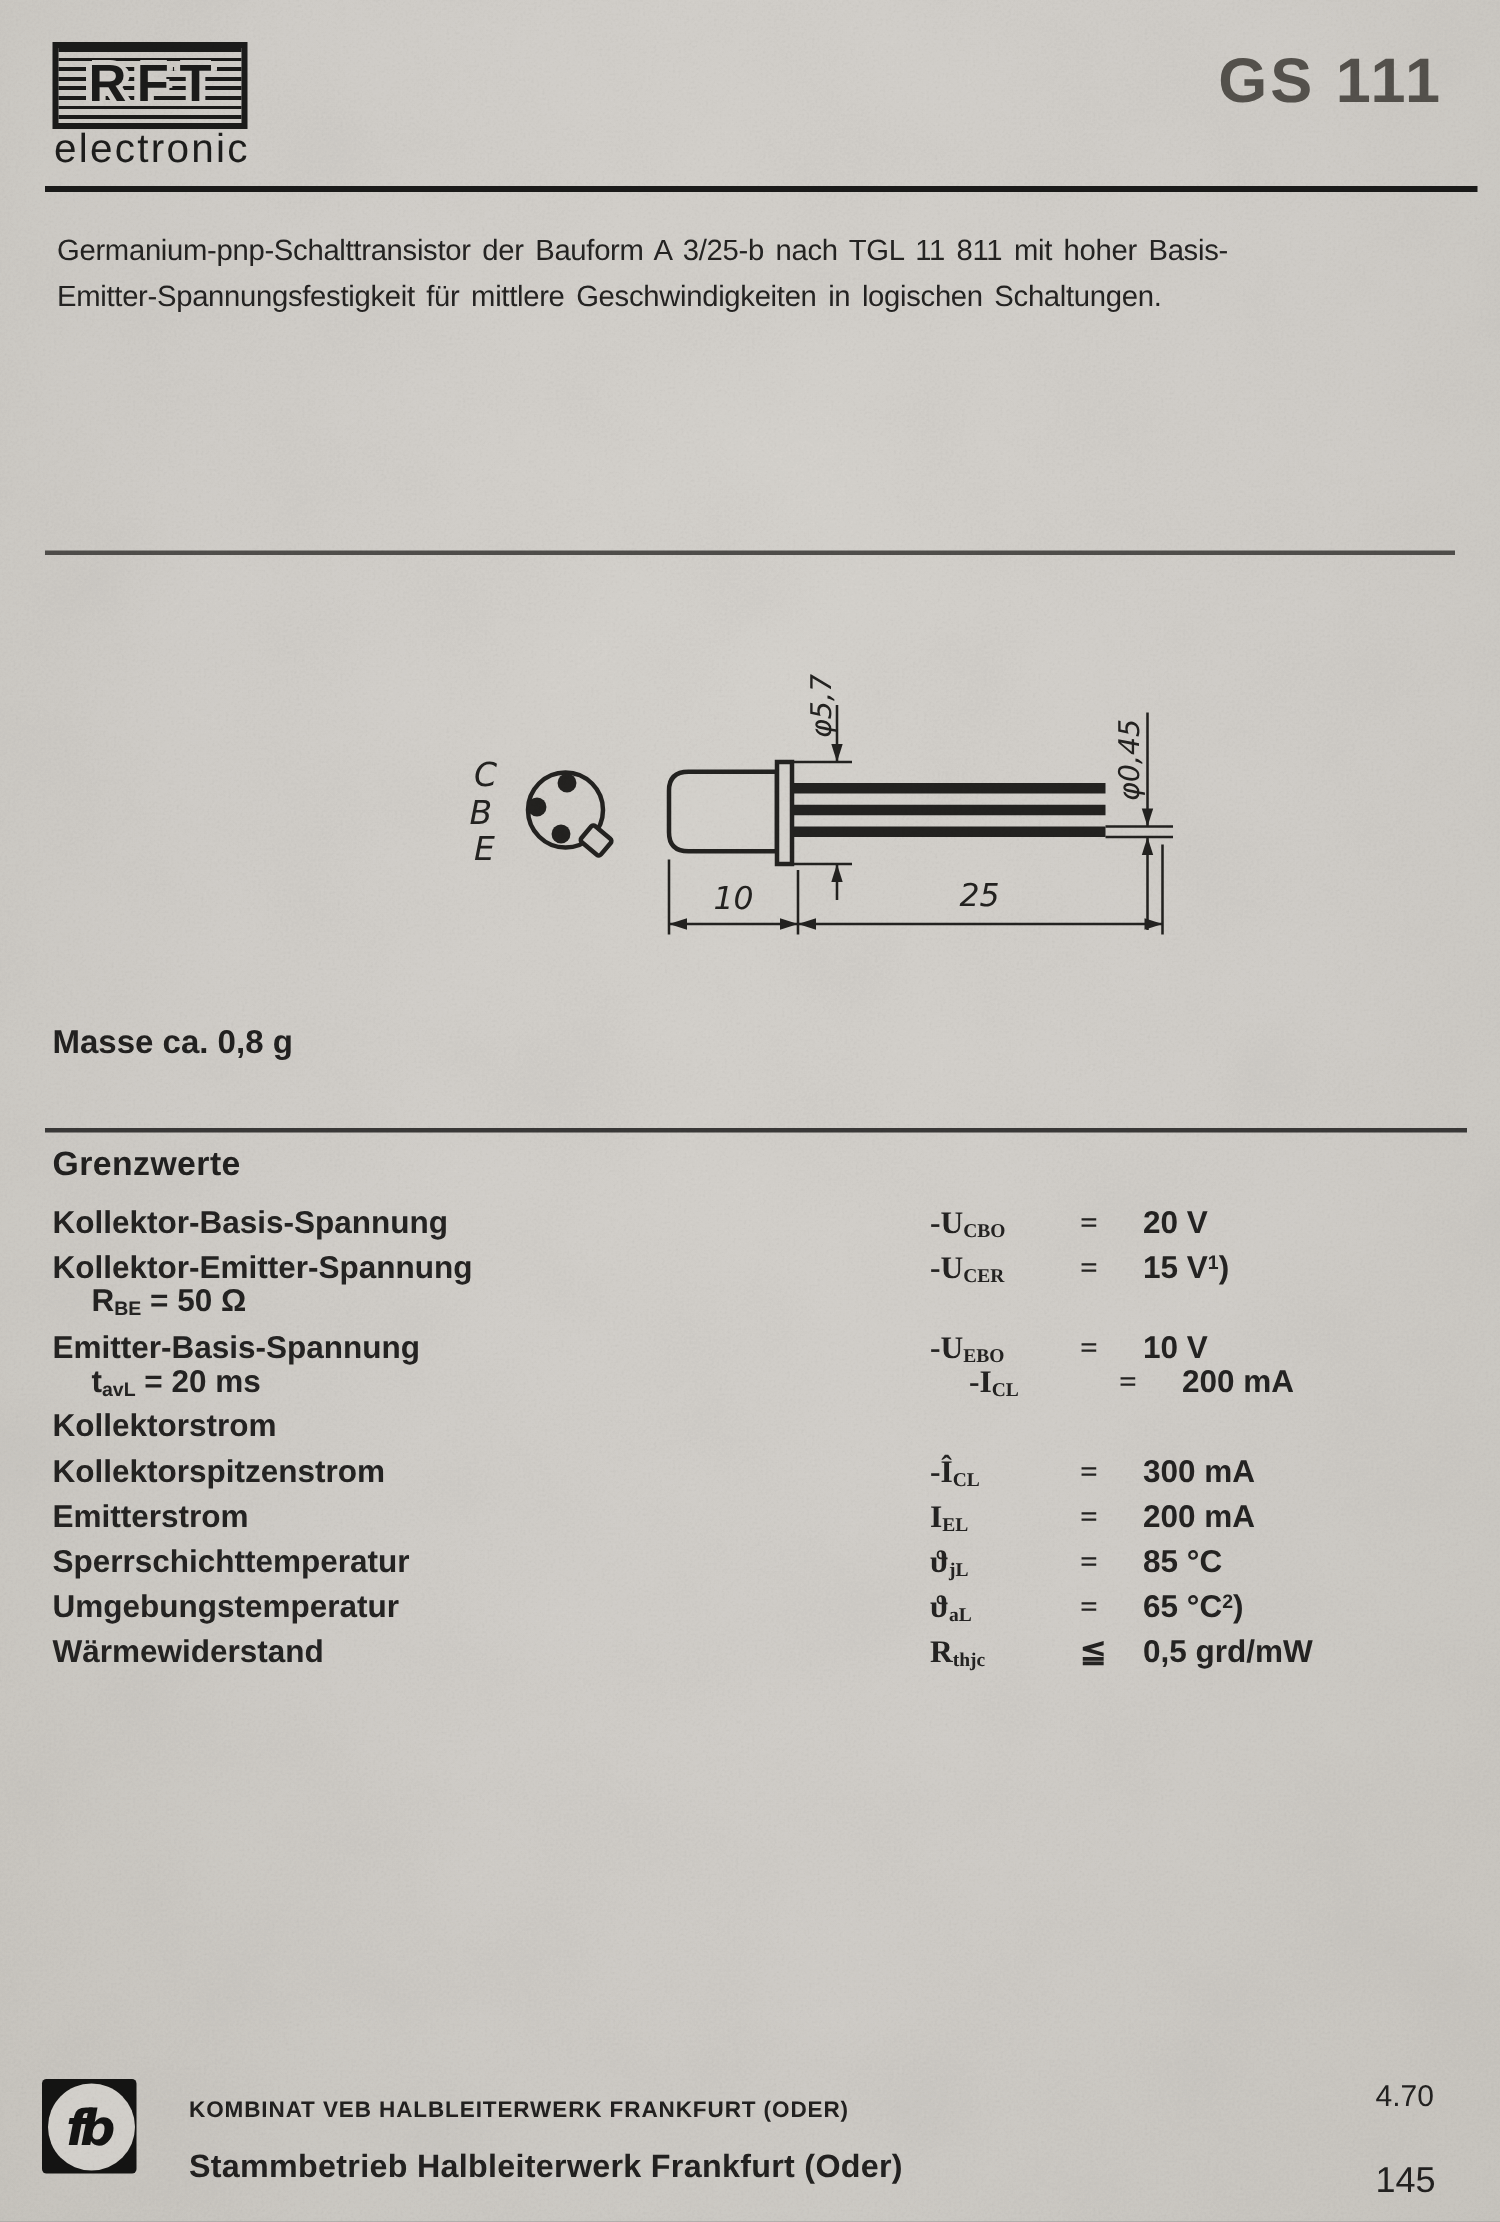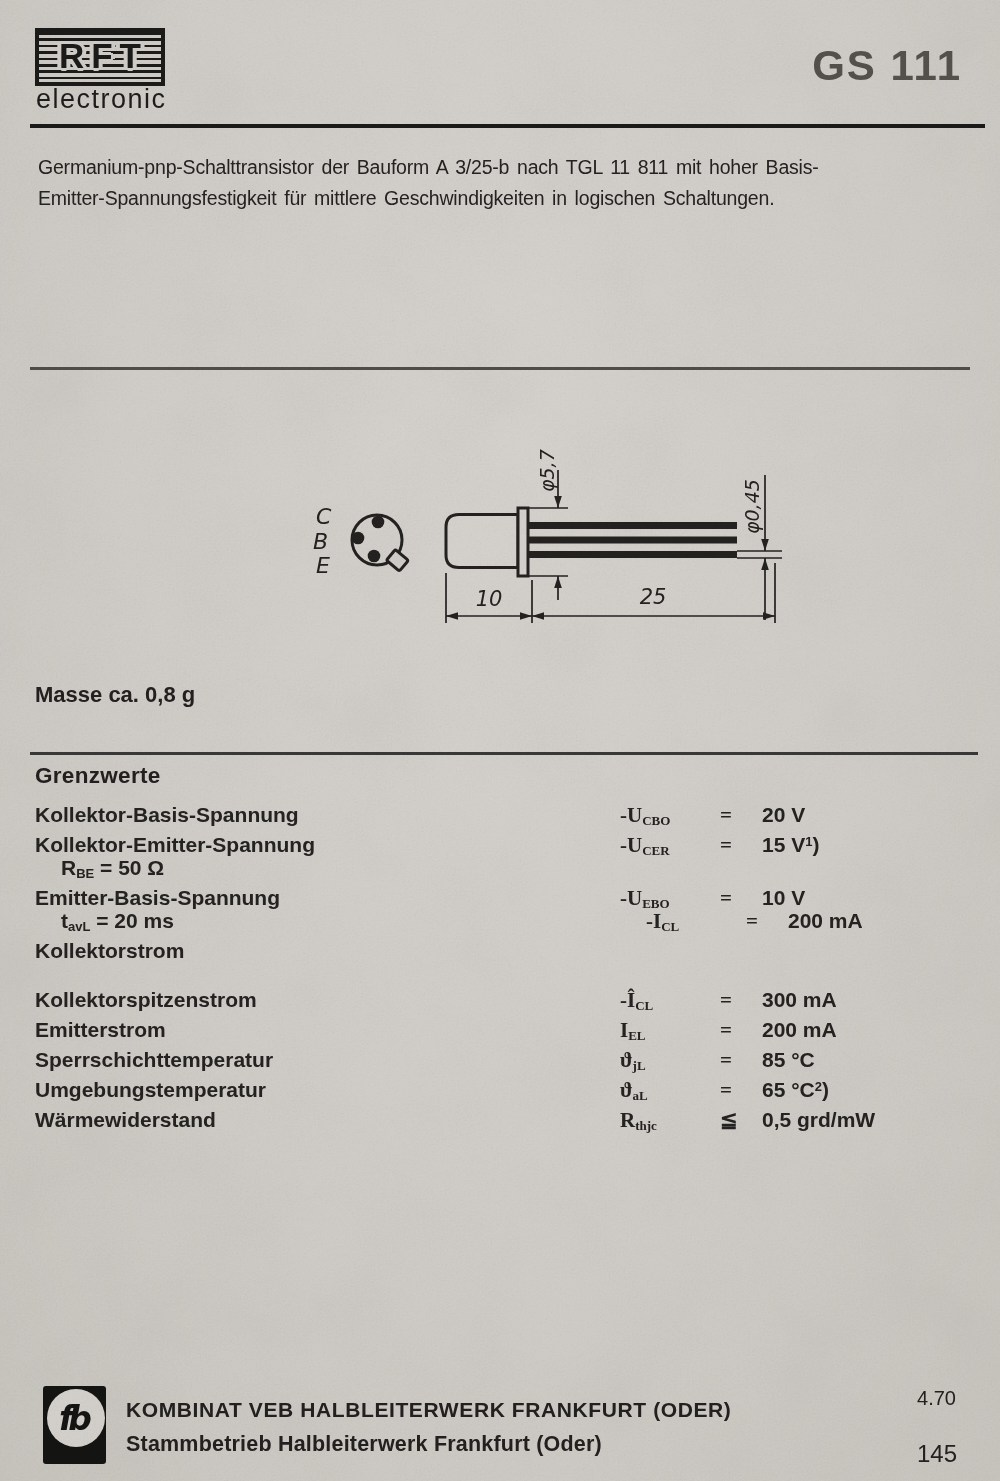--- a/index.html
+++ b/index.html
@@ -31,21 +31,21 @@
     text-shadow:-3px 0 0 #d3d0cb,3px 0 0 #d3d0cb,0 -3px 0 #d3d0cb,0 3px 0 #d3d0cb,
                 -2px -2px 0 #d3d0cb,2px 2px 0 #d3d0cb,-2px 2px 0 #d3d0cb,2px -2px 0 #d3d0cb,
                 -4px 0 0 #d3d0cb,4px 0 0 #d3d0cb;
   }
   .brand-sub{
     position:absolute;left:36px;top:84px;
     font-size:27px;letter-spacing:1.5px;color:#1d1d1c;
   }
   .part-number{
     position:absolute;right:38px;top:30px;
-    font-size:42px;font-weight:bold;letter-spacing:2px;color:#55524d;margin-top:12px;
+    font-size:42px;font-weight:bold;letter-spacing:2px;color:#55524d;
   }
   .rule{position:absolute;background:#1a1a19;}
   .rule-header{left:30px;top:124px;width:955px;height:3.5px;}
   .rule-mid{left:30px;top:367px;width:940px;height:2.5px;background:#504e4b;}
   .rule-limits{left:30px;top:752px;width:948px;height:2.5px;background:#3a3938;}
 
   
   .description{position:absolute;left:38px;top:152px;width:926px;
     font-size:19.5px;font-weight:normal;letter-spacing:-0.2px;word-spacing:2.5px;
     line-height:31px;color:#242322;}
@@ -63,33 +63,33 @@
   .dimlbl{font:italic 19px "DejaVu Sans",sans-serif;fill:#232220;}
   .dimnum{font:italic 21px "DejaVu Sans",sans-serif;fill:#232220;text-anchor:middle;}
 
   
   .mass-note{position:absolute;left:35px;top:682px;font-size:22px;font-weight:bold;}
   .limits-title{position:absolute;left:35px;top:763px;font-size:22.5px;font-weight:bold;letter-spacing:0.3px;}
   .limits{position:absolute;left:35px;top:803px;width:945px;}
   .trow{display:grid;grid-template-columns:585px 100px 42px 1fr;align-items:baseline;min-height:30px;
         font-size:21px;font-weight:bold;color:#242322;}
   .trow.cont{margin-top:-7px;margin-left:26px;}
-  .trow.gap{margin-top:19px;}
+  .trow.gap{margin-top:0;}
   .tsym,.tsign{font-family:Liberation Serif, serif;}
   .sub{font-size:13px;font-weight:bold;vertical-align:-0.22em;letter-spacing:0;}
   .sup{font-size:13px;font-weight:bold;vertical-align:0.45em;}
 
   
-  .footer-logo{position:absolute;left:43px;top:1386px;width:63px;height:78px;
+  .footer-logo{position:absolute;left:28px;top:1386px;width:63px;height:63px;
     background:#141413;border-radius:3px;overflow:hidden;}
   .footer-logo .circle{position:absolute;left:4px;top:3px;width:58px;height:58px;border-radius:50%;
     background:#d6d3ce;display:flex;align-items:center;justify-content:center;}
   .footer-logo .mono{font-family:"DejaVu Sans",sans-serif;font-weight:bold;font-style:italic;
     font-size:33px;letter-spacing:-5px;color:#141413;padding-right:6px;}
-  .company1{position:absolute;left:126px;top:1398px;font-size:21px;font-weight:bold;letter-spacing:0.6px;}
+  .company1{position:absolute;left:126px;top:1398px;font-size:15px;font-weight:bold;letter-spacing:0.6px;}
   .company2{position:absolute;left:126px;top:1432px;font-size:21.5px;font-weight:bold;letter-spacing:0.2px;}
   .date-code{position:absolute;right:44px;top:1387px;font-size:20px;}
   .page-number{position:absolute;right:43px;top:1440px;font-size:24px;}
 </style>
 </head>
 <body>
 
 <div class="page">
 
   <div class="rft-logo">

